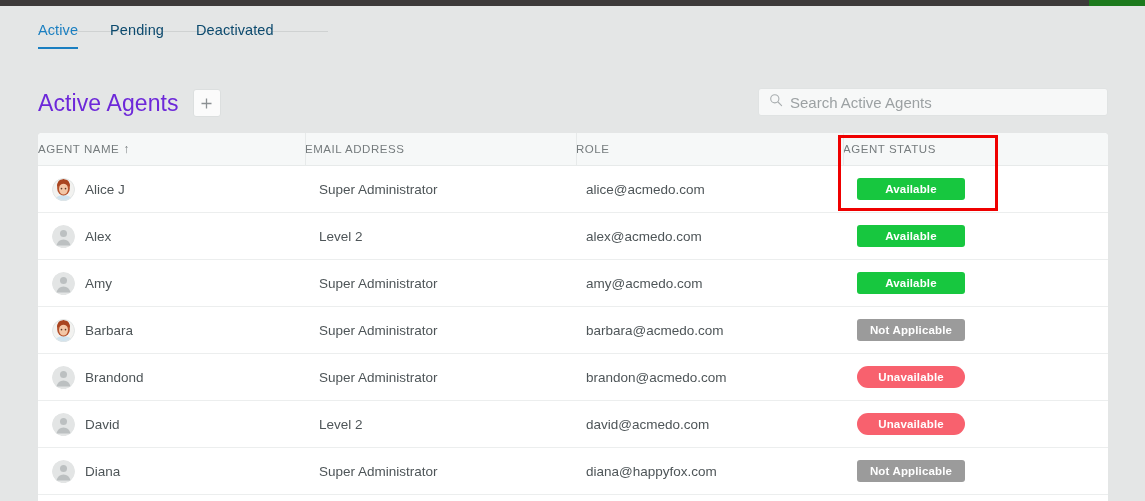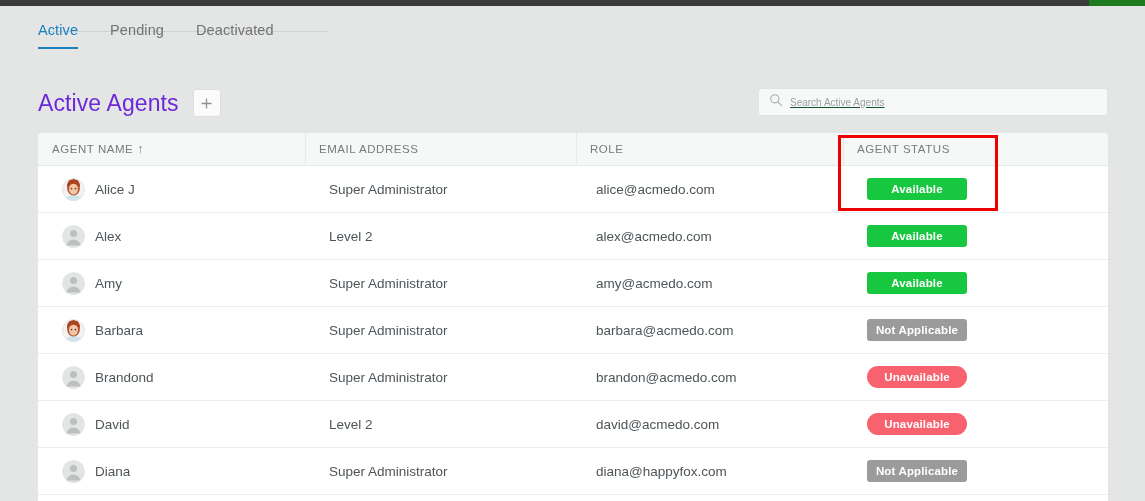--- a/index.html
+++ b/index.html
@@ -46,21 +46,21 @@
     position: absolute;
     top: 31px;
     left: 38px;
     width: 290px;
     height: 1px;
     background: #cfd2d2;
   }
   .tab {
     float: left;
     font-size: 14.5px;
-    color: #737373;
+    color: #0c4a6e;
     padding: 0 0 9px 0;
     margin-right: 32px;
     cursor: pointer;
     letter-spacing: .1px;
   }
   .tab.active {
     color: #1a7fc1;
     border-bottom: 2px solid #1a7fc1;
   }
 
@@ -107,25 +107,24 @@
     align-items: center;
     padding-left: 10px;
   }
   .search-icon { flex: 0 0 auto; margin-right: 7px; display: block; }
   .search-input {
     flex: 1;
     border: none;
     outline: none;
     background: transparent;
     font-family: "Liberation Sans", sans-serif;
-    font-size: 10px;
+    font-size: 15px;
     color: #14532d;
     height: 100%;
     padding: 0;
-    text-decoration: underline;
   }
   .search-input::placeholder { color: #9ca1a3; }
 
   
   .table {
     position: absolute;
     top: 133px;
     left: 38px;
     width: 1070px;
     height: 368px;
@@ -140,21 +139,20 @@
     display: flex;
     align-items: center;
     position: relative;
   }
   .th {
     font-size: 11.5px;
     color: #767c7e;
     letter-spacing: .55px;
     height: 33px;
     line-height: 33px;
-    padding-left: 14px;
     position: relative;
   }
   .th + .th::before {
     content: "";
     position: absolute;
     left: 0; top: 0;
     width: 1px; height: 33px;
     background: #e7eaea;
   }
   .col-name   { width: 267px; }
@@ -165,41 +163,41 @@
 
   .trow {
     height: 47px;
     display: flex;
     align-items: center;
     border-bottom: 1px solid #eceeee;
   }
   .td {
     font-size: 13.5px;
     color: #4e5558;
-    padding-left: 24px;
+    padding-left: 14px;
     display: flex;
     align-items: center;
     height: 47px;
   }
   .cell-name { display: flex; align-items: center; }
   .avatar {
     width: 23px; height: 23px;
     border-radius: 50%;
     margin-right: 10px;
     flex: 0 0 auto;
     overflow: hidden;
     display: block;
   }
 
   
   .badge {
     display: inline-flex;
     align-items: center;
     justify-content: center;
-    width: 100px;
+    width: 108px;
     height: 22px;
     border-radius: 3px;
     font-size: 11.5px;
     font-weight: bold;
     color: #ffffff;
     letter-spacing: .15px;
     cursor: pointer;
   }
   .badge.available    { background: #17c73f; }
   .badge.unavailable  { background: #f8616e; border-radius: 11px; }

